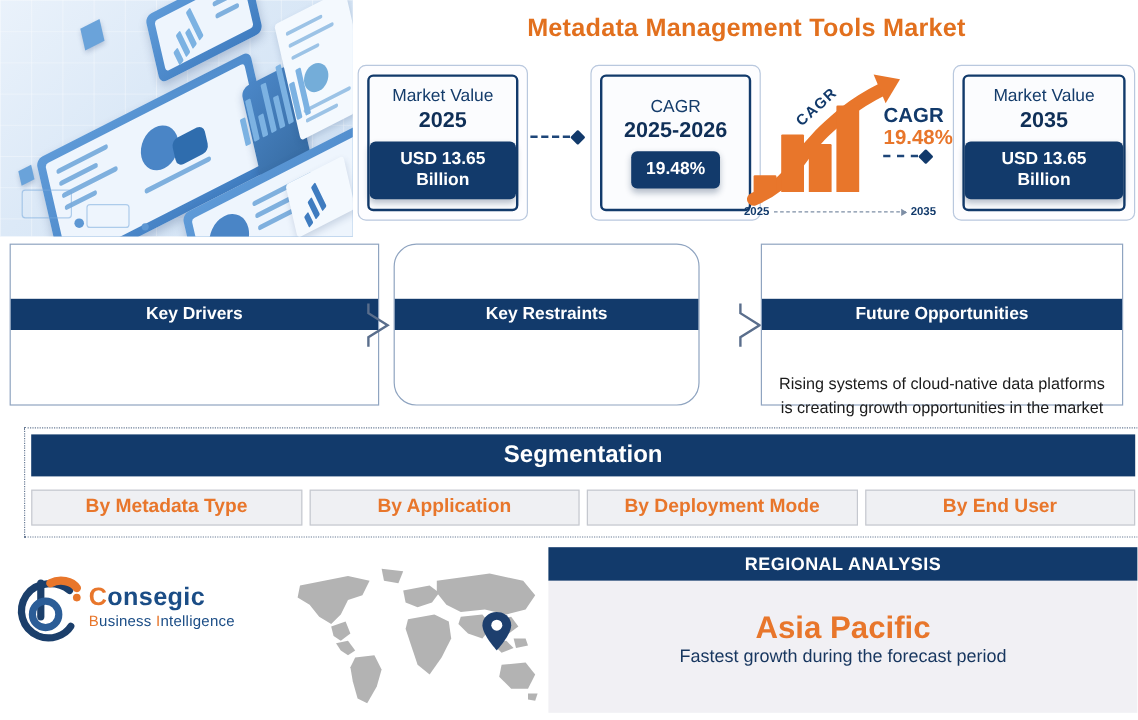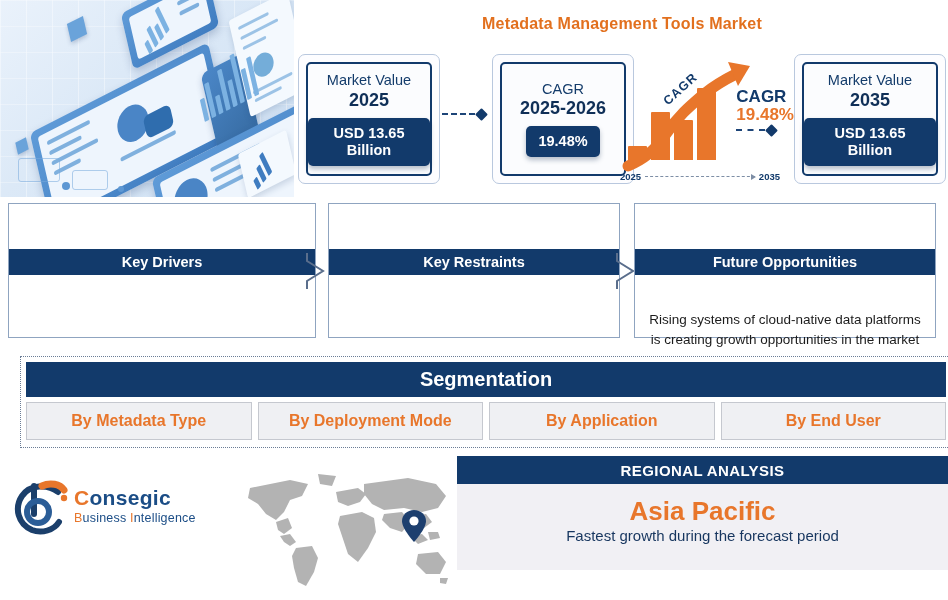--- a/index.html
+++ b/index.html
@@ -58,21 +58,21 @@
   .barsgrp{position:absolute;display:flex;align-items:flex-end;gap:3px;
     transform:rotate(-27deg) skewX(-14deg);}
   .barsgrp i{display:block;width:5px;background:#7cb2e2;border-radius:1px;}
   .flow{position:absolute;border:1px solid rgba(120,170,220,.55);border-radius:3px;}
   .dotsm{position:absolute;border-radius:50%;background:#5d97d3;}
 
   
   .title{
     position:absolute;left:296px;top:4px;width:652px;height:40px;
     display:flex;align-items:center;justify-content:center;
-    color:#E2701E;font-size:16px;font-weight:bold;letter-spacing:.2px;
+    color:#E2701E;font-size:21px;font-weight:bold;letter-spacing:.2px;
   }
 
   
   .statrow{position:absolute;left:296px;top:46px;width:652px;height:148px;}
   .statbox-outer{
     position:absolute;top:8px;height:130px;
     border:1px solid #b9c8de;border-radius:7px;background:#fdfdff;
     box-sizing:border-box;
   }
   .statbox-inner{
@@ -145,21 +145,21 @@
     position:absolute;left:20px;top:356px;width:932px;height:92px;
     border:1.5px dotted #6b7d96;box-sizing:border-box;background:#fff;
     padding:5px;
   }
   .seg-hd{
     height:35px;background:#123a6b;color:#fff;
     display:flex;align-items:center;justify-content:center;
     font-size:20px;font-weight:bold;
   }
   .seg-items{
-    margin-top:5px;height:38px;display:flex;gap:6px;
+    margin-top:11px;height:30px;display:flex;gap:6px;
   }
   .seg-item{
     flex:1;background:#eff0f3;border:1px solid #c5c8cf;
     display:flex;align-items:center;justify-content:center;
     color:#E8762B;font-size:16px;font-weight:bold;
     box-sizing:border-box;
   }
 
   
   .logo{position:absolute;left:12px;top:478px;width:200px;height:62px;}
@@ -172,21 +172,21 @@
   .mapwrap{position:absolute;left:232px;top:470px;width:225px;height:128px;}
   .mapwrap svg{display:block;}
 
   .regwrap{position:absolute;left:457px;top:456px;width:491px;height:138px;}
   .reg-hd{
     height:28px;background:#123a6b;color:#fff;
     display:flex;align-items:center;justify-content:center;
     font-size:15px;font-weight:bold;letter-spacing:.4px;
   }
   .reg-bd{
-    height:86px;background:#f1f0f4;
+    height:110px;background:#f1f0f4;
     display:flex;flex-direction:column;align-items:center;justify-content:center;
     box-sizing:border-box;padding-bottom:14px;
   }
   .reg-region{color:#E8762B;font-size:26px;font-weight:bold;}
   .reg-sub{color:#17365f;font-size:15px;}
 </style>
 </head>
 <body>
 
 <div class="page">
@@ -335,40 +335,40 @@
   <div class="cards">
 
     <div class="dcard" style="left:8px;width:308px;">
       <div class="hd">Key Drivers</div>
     </div>
 
     <svg class="chev" style="left:304px;" viewBox="0 0 22 40">
       <polyline points="3,2 3,10 19,20 3,30 3,38" fill="none" stroke="#5a6e8c" stroke-width="2"></polyline>
     </svg>
 
-    <div class="dcard" style="left:328px;width:292px;">
+    <div class="dcard" style="left:328px;width:255px;border-radius:19px;">
       <div class="hd">Key Restraints</div>
     </div>
 
     <svg class="chev" style="left:614px;" viewBox="0 0 22 40">
       <polyline points="3,2 3,10 19,20 3,30 3,38" fill="none" stroke="#5a6e8c" stroke-width="2"></polyline>
     </svg>
 
     <div class="dcard" style="left:634px;width:302px;">
       <div class="hd">Future Opportunities</div>
       <div class="bd">Rising systems of cloud-native data platforms is creating growth opportunities in the market</div>
     </div>
   </div>
 
   <div class="segwrap">
     <div class="seg-hd">Segmentation</div>
     <div class="seg-items">
       <div class="seg-item">By Metadata Type</div>
+      <div class="seg-item">By Application</div>
       <div class="seg-item">By Deployment Mode</div>
-      <div class="seg-item">By Application</div>
       <div class="seg-item">By End User</div>
     </div>
   </div>
 
   <div class="logo">
     <svg width="58" height="56" viewBox="0 0 58 56">
       <path d="M46,12 C36,4 18,4 10,16 C2,28 6,44 20,50 C30,54 42,50 47,42" fill="none" stroke="#1b3f6b" stroke-width="6" stroke-linecap="round"></path>
       <path d="M22,6 L22,34" fill="none" stroke="#1b3f6b" stroke-width="6" stroke-linecap="round"></path>
       <circle cx="26" cy="32" r="11" fill="none" stroke="#2b5d97" stroke-width="6"></circle>
       <path d="M30,6 C38,2 48,4 52,10" fill="none" stroke="#E8762B" stroke-width="7" stroke-linecap="round"></path>

